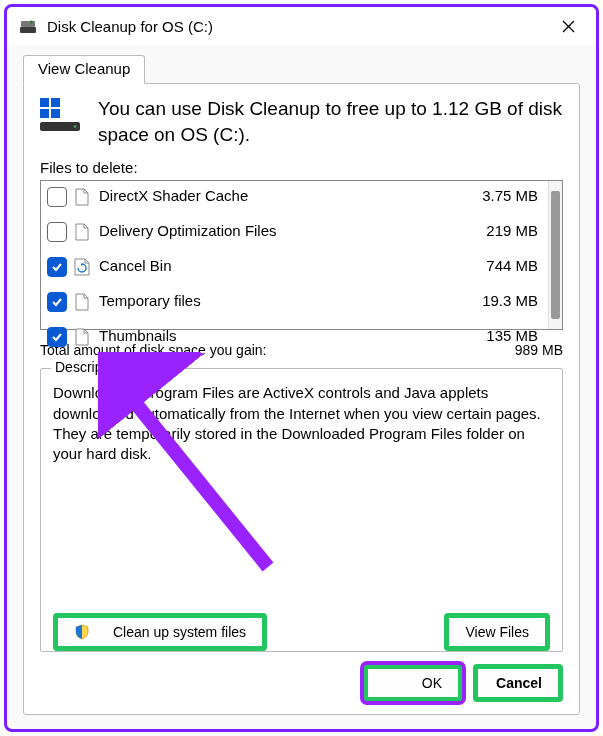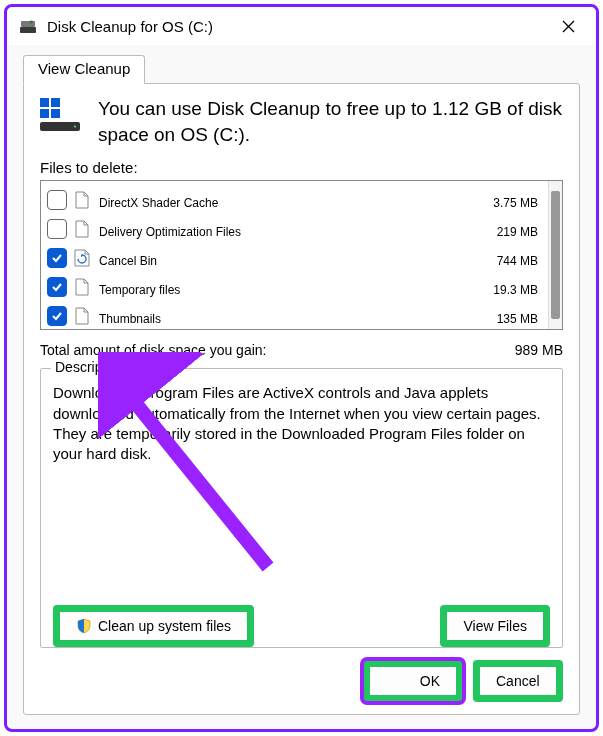--- a/index.html
+++ b/index.html
@@ -85,24 +85,25 @@
   .label { font-size: 15px; margin-bottom: 4px; }
   .listbox {
     border: 1px solid #888;
     height: 150px;
     display: flex;
     position: relative;
   }
   .list-rows { flex:1; }
   .list-row {
     display: flex;
-    align-items: flex-end;
+    align-items: flex-start;
     height: 29px;
     padding: 0 6px;
-    font-size: 12px;
+    font-size: 15px;
+    margin-top: 6px;
   }
   .cb {
     width: 20px; height: 20px;
     border: 1.5px solid #666;
     border-radius: 4px;
     margin-right: 6px;
     display: flex; align-items: center; justify-content: center;
     background: #fff;
   }
   .cb.checked {
@@ -152,28 +153,28 @@
     font-size: 15px;
     line-height: 1.35;
     flex:1;
   }
   .desc-buttons {
     display:flex;
     justify-content: space-between;
     margin-top: 8px;
   }
   .btn {
-    border: 7px solid #22c55e;
+    border: 5px solid #22c55e;
     background: #fdfdfd;
     border-radius: 4px;
     padding: 6px 16px;
     font-size: 14px;
     display: inline-flex;
     align-items: center;
-    gap: 6px;
+    gap: 23px;
     cursor: default;
   }
   .footer {
     display: flex;
     justify-content: flex-end;
     gap: 10px;
     padding-top: 12px;
   }
   .btn.primary-highlight {
     outline: 4px solid #9a22ff;
@@ -333,21 +334,21 @@
           <span class="btn">
             <span>View Files</span>
           </span>
         </div>
       </div>
 
       <div class="footer">
         <span class="btn primary-highlight" style="min-width:100px;justify-content:flex-end;">
           <span>OK</span>
         </span>
-        <span class="btn" style="min-width:90px;justify-content:flex-start;">
+        <span class="btn" style="min-width:90px;justify-content:flex-end;font-weight:bold;">
           <span>Cancel</span>
         </span>
       </div>
 
       <svg class="arrow" viewBox="0 0 200 230">
         <defs>
           <marker id="ah" markerWidth="12" markerHeight="12" refX="3" refY="6" orient="auto">
             <path d="M0 0 L12 6 L0 12 Z" fill="#9a22ff"></path>
           </marker>
         </defs>

